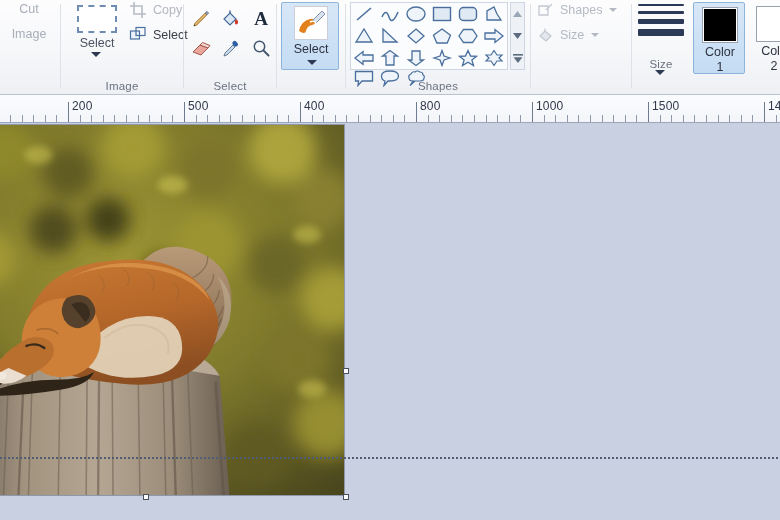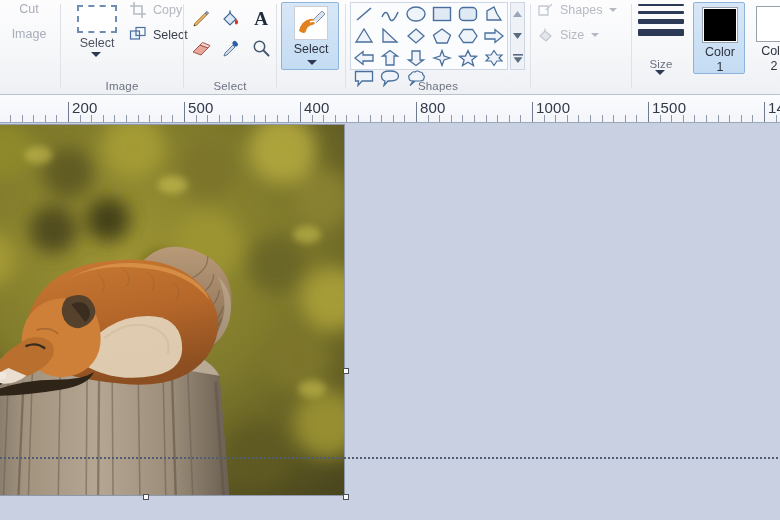--- a/index.html
+++ b/index.html
@@ -170,21 +170,21 @@
   #ruler {
     position: absolute; left: 0; top: 95px;
     width: 780px; height: 28px;
     background: linear-gradient(to bottom,#fbfcfe 0%, #f3f5f9 100%);
     border-bottom: 1px solid #9aa6ba;
     overflow: hidden;
   }
   .rt-major { position: absolute; bottom: 0; width: 1px; height: 20px; background: #6d7a90; }
   .rt-minor { position: absolute; bottom: 0; width: 1px; height: 7px; background: #8e99ab; }
   .rlabel {
-    position: absolute; top: 4px; font-size: 15px; color: #30384a;
+    position: absolute; top: 4px; font-size: 12px; color: #30384a;
     letter-spacing: .2px;
   }
 
   
   #workspace {
     position: absolute; left: 0; top: 123px;
     width: 780px; height: 397px;
     background: #c8d0e1;
     overflow: hidden;
   }

